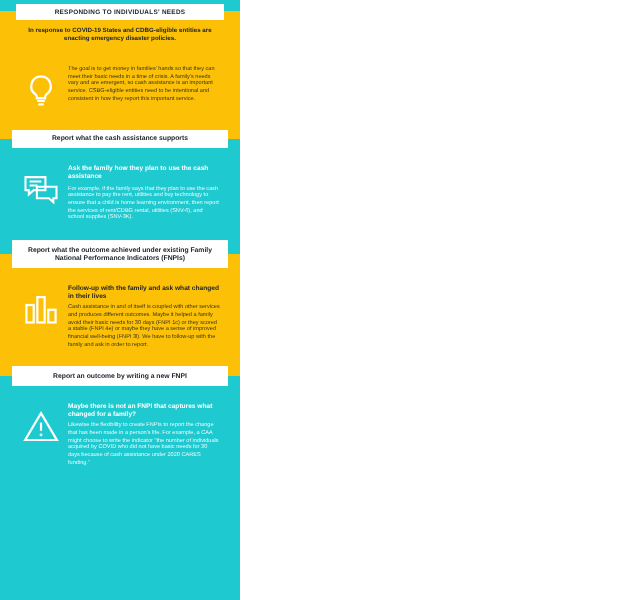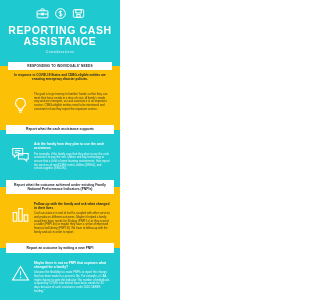--- a/index.html
+++ b/index.html
@@ -152,41 +152,20 @@
   .on-yellow .c-head { color: #20262e; }
   .on-yellow .c-body { color: #3a3526; }
   .on-teal .c-head   { color: #ffffff; }
   .on-teal .c-body   { color: #eafafb; }
 </style>
 </head>
 <body>
 
 <div class="infographic">
 
-  <div class="header">
-    <div class="icon-row">
-      <svg class="hdr-icon" viewBox="0 0 24 24" fill="none" stroke="#ffffff" stroke-width="1.8">
-        <rect x="2" y="7" width="20" height="13" rx="1.5"></rect>
-        <path d="M9 7V5a1.5 1.5 0 0 1 1.5-1.5h3A1.5 1.5 0 0 1 15 5v2"></path>
-        <path d="M2 13h20"></path>
-        <rect x="10.5" y="11.5" width="3" height="3" fill="#1ec9cf"></rect>
-      </svg>
-      <svg class="hdr-icon" viewBox="0 0 24 24" fill="none" stroke="#ffffff" stroke-width="1.8">
-        <circle cx="12" cy="12" r="9"></circle>
-        <path d="M12 6.5v11M14.8 9.2c-.5-.9-1.6-1.3-2.8-1.3-1.5 0-2.7.7-2.7 2s1.2 1.8 2.7 2.1c1.5.3 2.9.8 2.9 2.2 0 1.4-1.3 2.1-2.9 2.1-1.3 0-2.4-.5-2.9-1.4"></path>
-      </svg>
-      <svg class="hdr-icon" viewBox="0 0 24 24" fill="none" stroke="#ffffff" stroke-width="1.8">
-        <rect x="2.5" y="5" width="19" height="14" rx="1.5"></rect>
-        <rect x="7" y="5" width="10" height="6"></rect>
-        <rect x="9" y="14" width="6" height="5"></rect>
-      </svg>
-    </div>
-    <h1 class="title">Reporting Cash Assistance</h1>
-    <div class="subtitle">Considerations</div>
-  </div>
 
   <div class="top-banner-zone">
     <div class="top-banner">RESPONDING TO INDIVIDUALS' NEEDS</div>
   </div>
 
   <div class="intro">
     <p>In response to COVID-19 States and CDBG-eligible entities are enacting emergency disaster policies.</p>
   </div>
 
   <div class="band band-yellow on-yellow">

